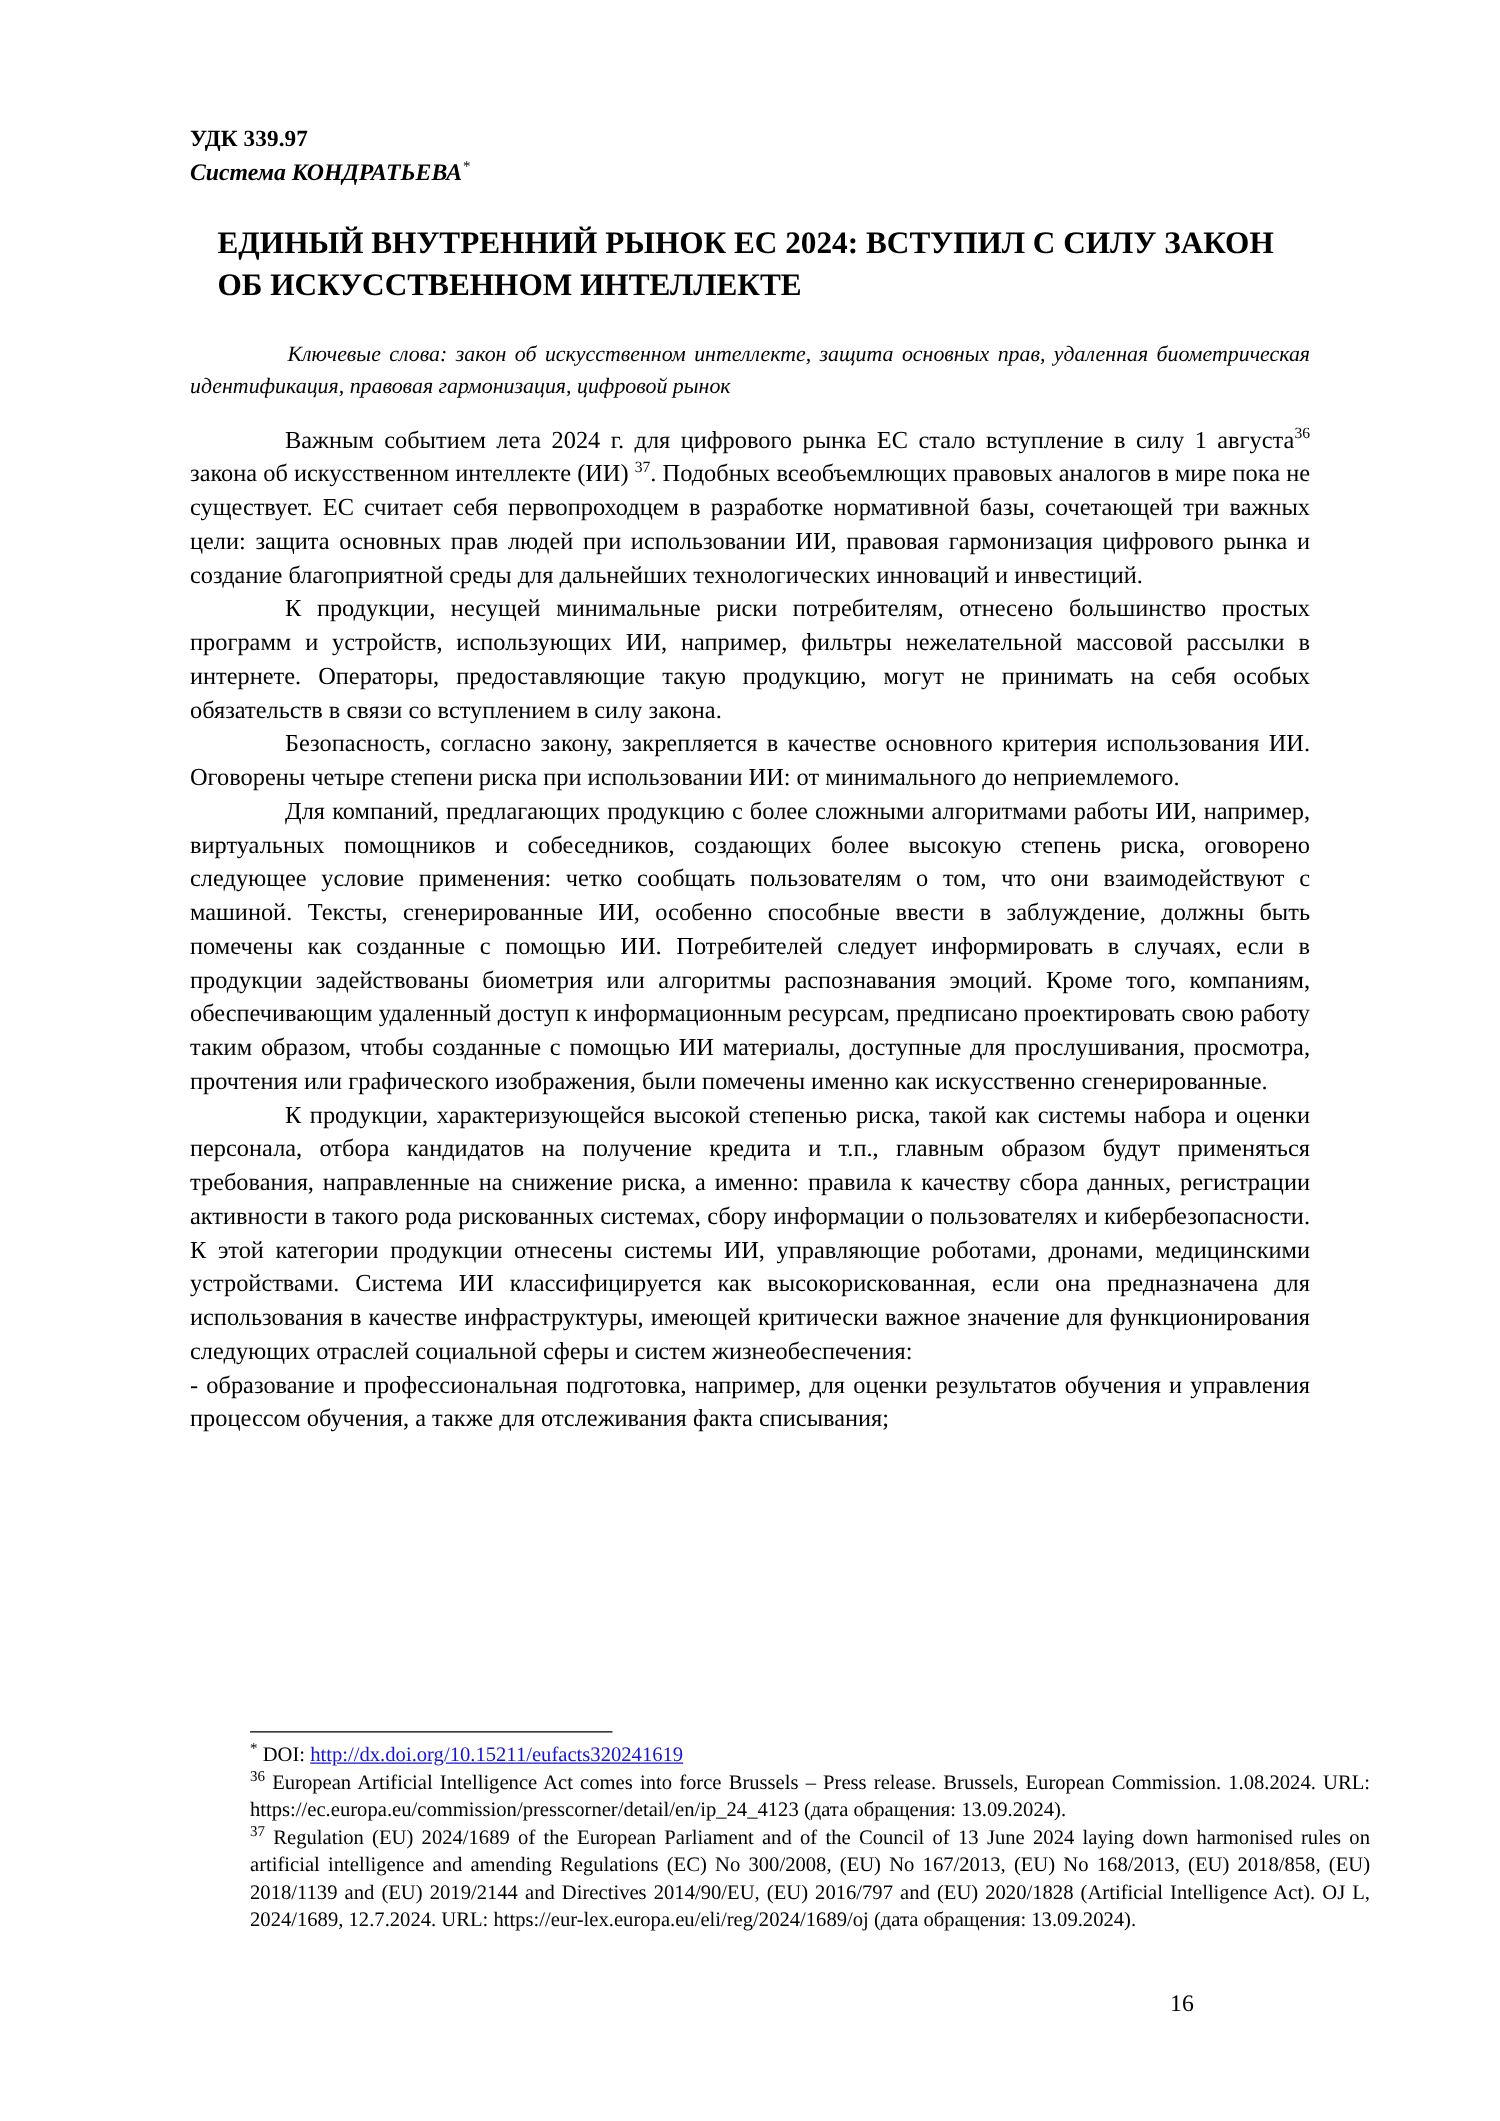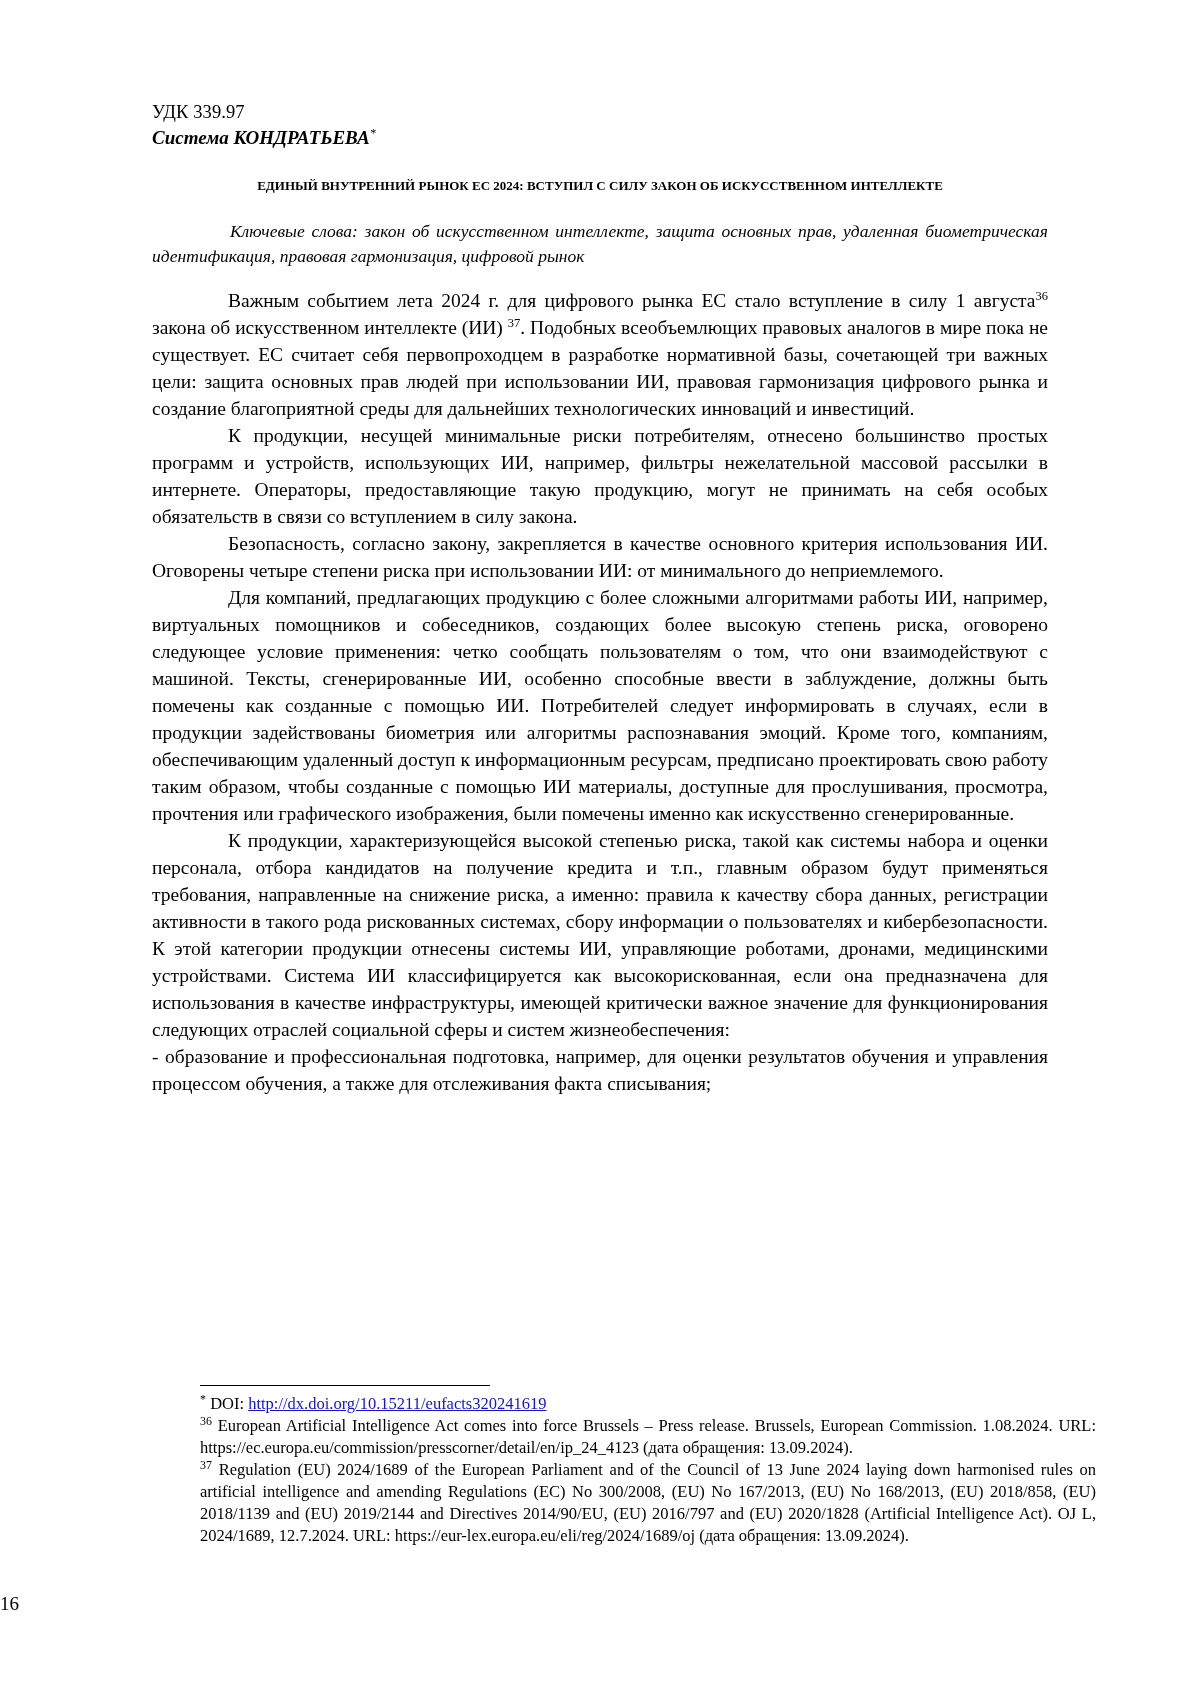--- a/index.html
+++ b/index.html
@@ -18,39 +18,38 @@
     overflow: hidden;
   }
   .content {
     position: absolute;
     left: 152px;
     top: 100px;
     width: 896px;
   }
   .udk {
     font-size: 18.5px;
-    font-weight: normal;
+    font-weight: bold;
     line-height: 1.35;
     letter-spacing: 0.1px;
   }
   .author {
     font-size: 19px;
     font-weight: bold;
     font-style: italic;
     line-height: 1.35;
     margin-bottom: 26px;
   }
   .author sup {
     font-size: 12px;
     font-weight: normal;
     vertical-align: super;
   }
   .title {
-    text-align: center;
-    font-size: 13px;
+    font-size: 25px;
     font-weight: bold;
     line-height: 1.38;
     margin: 0 22px 24px 22px;
   }
   .keywords {
     font-size: 17.5px;
     font-style: italic;
     line-height: 1.42;
     text-align: justify;
     text-indent: 78px;
@@ -101,21 +100,21 @@
   }
   .fn-link {
     color: #1414d2;
     text-decoration: underline;
   }
   .page-number {
     position: absolute;
     top: 1593px;
     left: 0;
     width: 955px;
-    text-align: left;
+    text-align: right;
     font-size: 19px;
   }
 </style>
 </head>
 <body>
 
 <div class="page">
 
   <div class="content">
 

